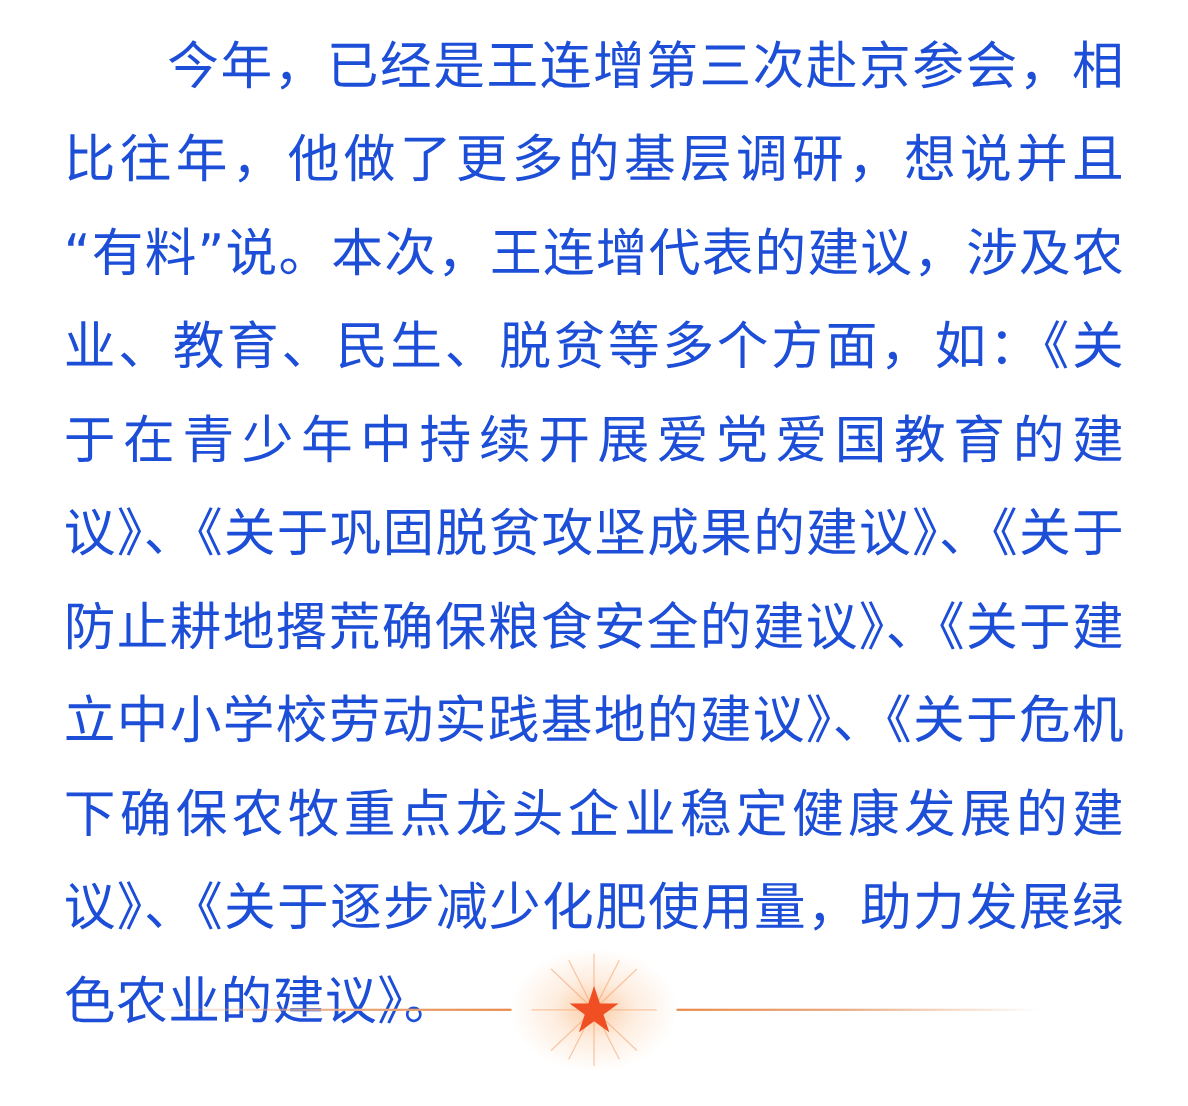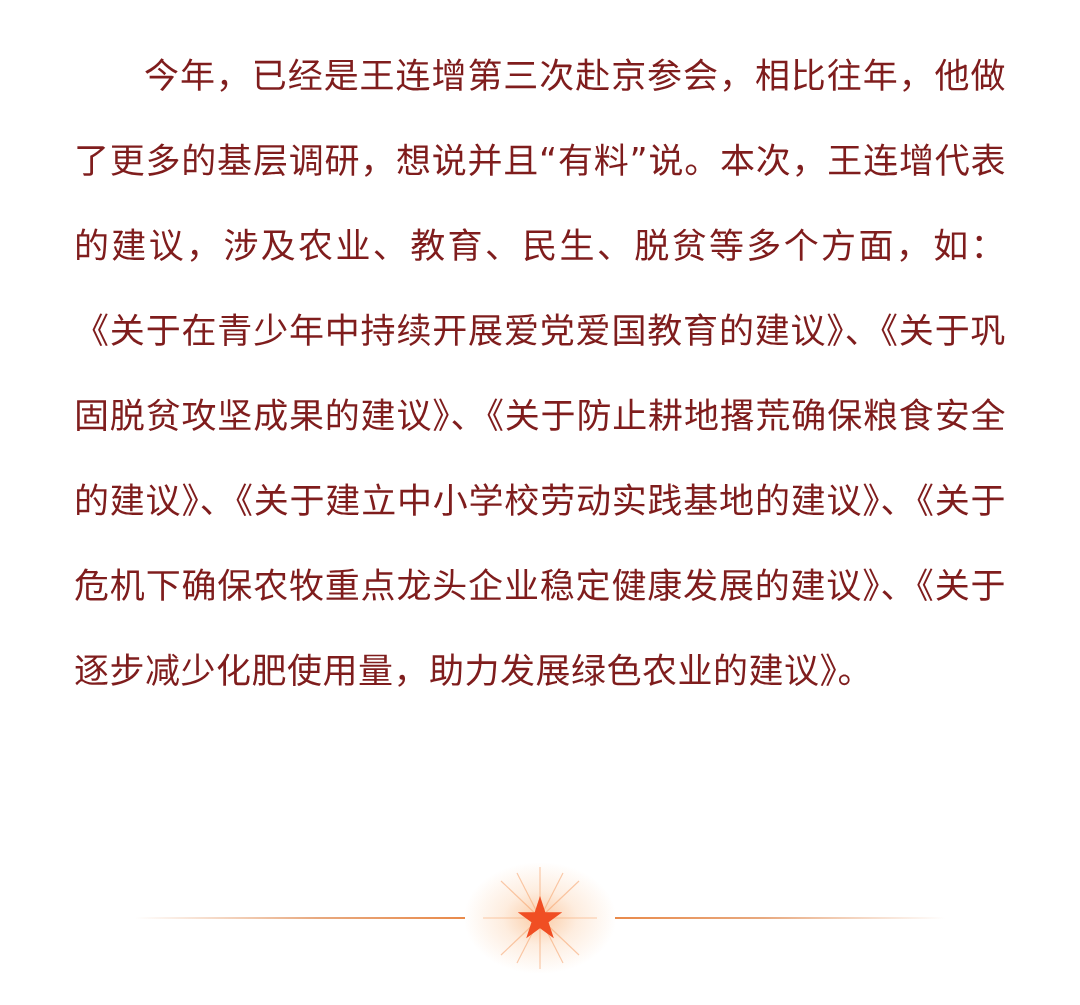--- a/index.html
+++ b/index.html
@@ -17,29 +17,29 @@
     position: relative;
     width: 1080px;
     height: 1005px;
     background: #ffffff;
     box-sizing: border-box;
     padding: 18px 58px 0 58px;
     display: flex;
     flex-direction: column;
   }
   .body-text {
-    font-size: 35px;
+    font-size: 47px;
     line-height: 85px;
-    color: #7f1d1d;
+    color: #1d4ed8;
     text-align: justify;
     text-justify: inter-ideograph;
     letter-spacing: 0.5px;
     text-indent: 2em;
     font-weight: 400;
-    margin: 16px;
+    margin: 0;
   }
   .divider-wrap {
     position: absolute;
     left: 0;
     right: 0;
     bottom: 32px;
     height: 110px;
     display: flex;
     align-items: center;
     justify-content: center;

